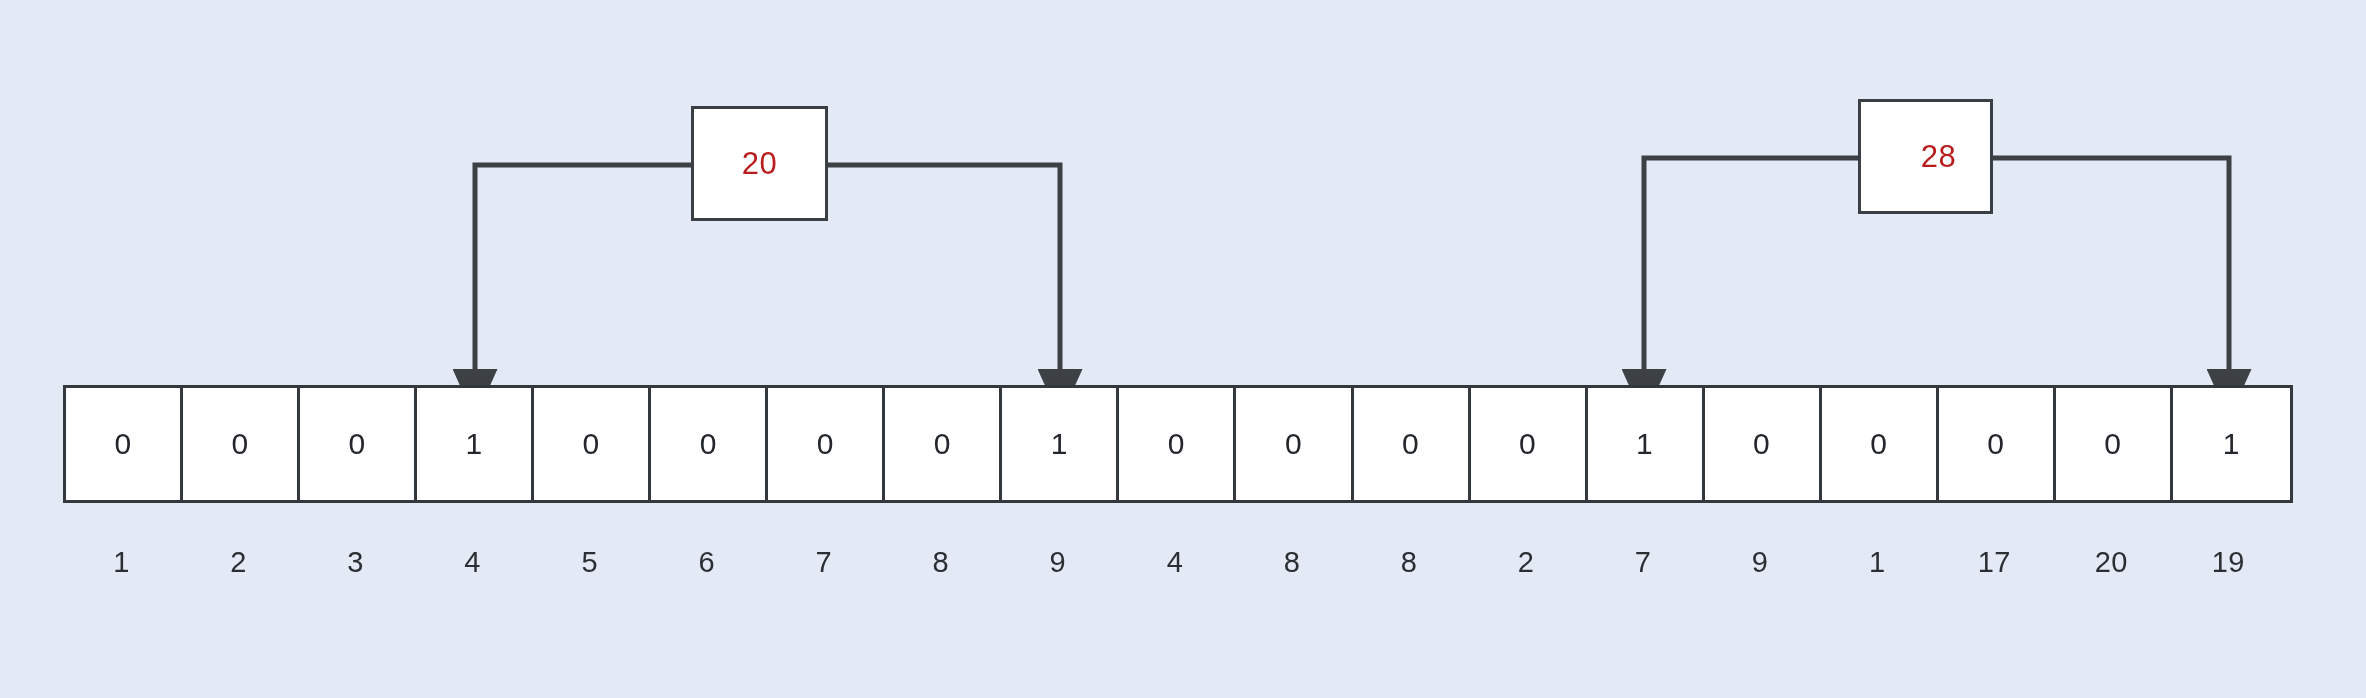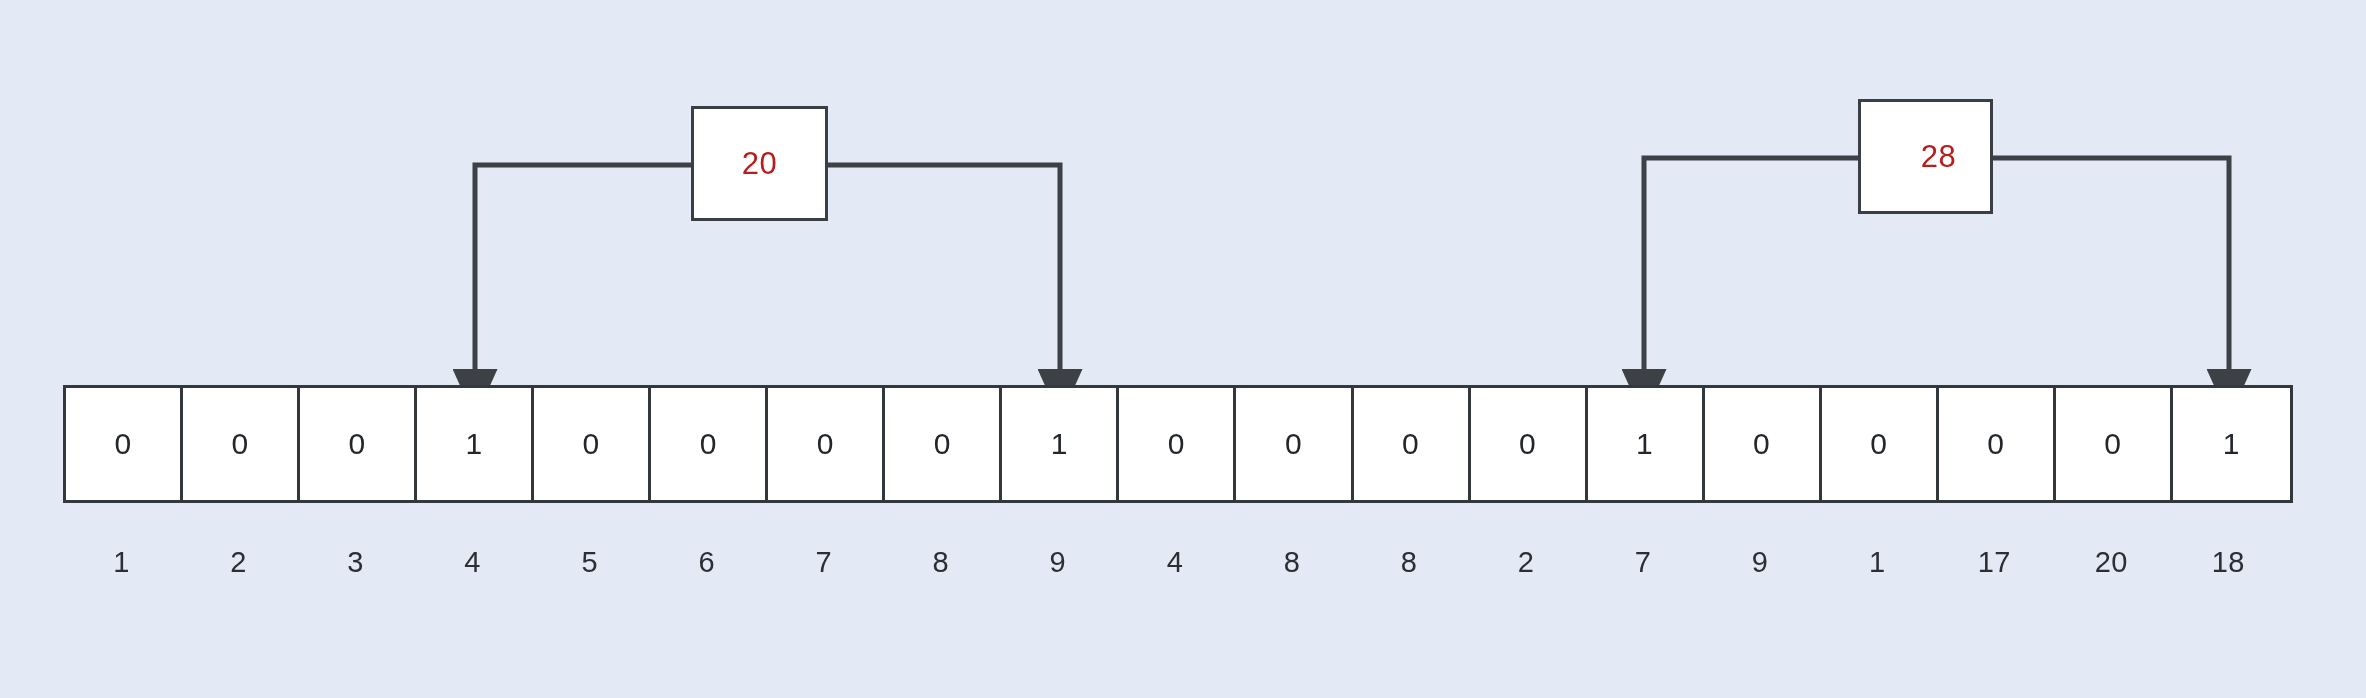--- a/index.html
+++ b/index.html
@@ -169,16 +169,16 @@
     <div class="index-label">9</div>
     <div class="index-label">4</div>
     <div class="index-label">8</div>
     <div class="index-label">8</div>
     <div class="index-label">2</div>
     <div class="index-label">7</div>
     <div class="index-label">9</div>
     <div class="index-label">1</div>
     <div class="index-label">17</div>
     <div class="index-label">20</div>
-    <div class="index-label">18</div>
+    <div class="index-label">19</div>
   </div>
 
 </div>
 
 </body></html>

